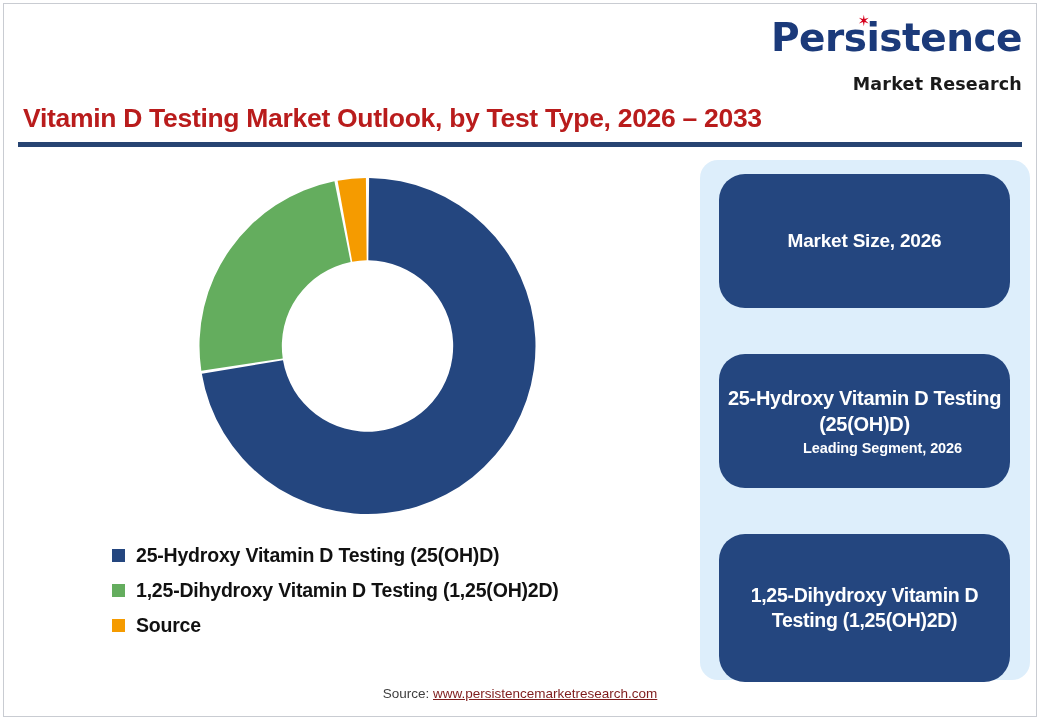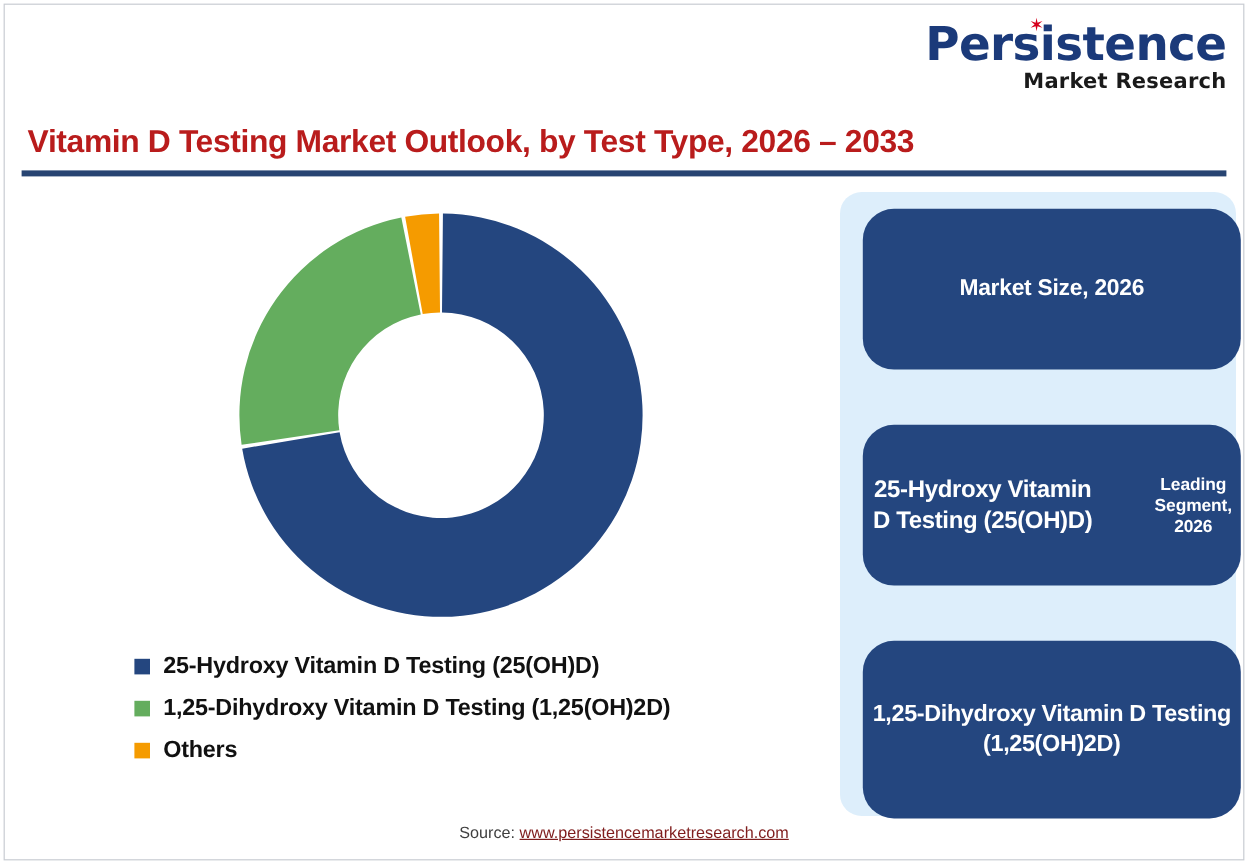--- a/index.html
+++ b/index.html
@@ -59,21 +59,21 @@
     font-size: 15px;
     line-height: 13px;
     text-align: center;
   }
   #logo-sub {
     font-family: "DejaVu Sans", sans-serif;
     font-size: 17.5px;
     font-weight: bold;
     color: #1a1a1a;
     letter-spacing: 0.2px;
-    margin-top: 3px;
+    margin-top: 19px;
   }
 
   
   #title {
     position: absolute;
     left: 23px;
     top: 103px;
     font-size: 26.5px;
     font-weight: bold;
     color: #b91c1c;
@@ -134,27 +134,28 @@
     left: 700px;
     top: 160px;
     width: 330px;
     height: 520px;
     background: #ddeefb;
     border-radius: 18px;
   }
   .info-card {
     position: absolute;
     left: 19px;
-    width: 315px;
+    width: 291px;
     background: #24467f;
     border-radius: 26px;
     color: #ffffff;
     text-align: center;
     box-sizing: border-box;
     display: flex;
+    flex-direction: column;
     align-items: center;
     justify-content: center;
   }
   #card-0 { top: 14px;  height: 134px; }
   #card-1 { top: 194px; height: 134px; }
   #card-2 { top: 374px; height: 148px; }
 
   .card-kicker {
     font-size: 19px;
     font-weight: bold;
@@ -232,21 +233,21 @@
     <div class="legend-row">
       <span class="legend-swatch" style="background: rgb(36, 70, 127);"></span>
       <span class="legend-label">25-Hydroxy Vitamin D Testing (25(OH)D)</span>
     </div>
     <div class="legend-row">
       <span class="legend-swatch" style="background: rgb(100, 173, 94);"></span>
       <span class="legend-label">1,25-Dihydroxy Vitamin D Testing (1,25(OH)2D)</span>
     </div>
     <div class="legend-row">
       <span class="legend-swatch" style="background: rgb(245, 155, 0);"></span>
-      <span class="legend-label">Others</span>
+      <span class="legend-label">Source</span>
     </div>
   </div>
 
   <div id="right-panel">
 
     <div class="info-card" id="card-0">
       <div class="card-kicker">Market Size, 2026</div>
     </div>
 
     <div class="info-card" id="card-1">

